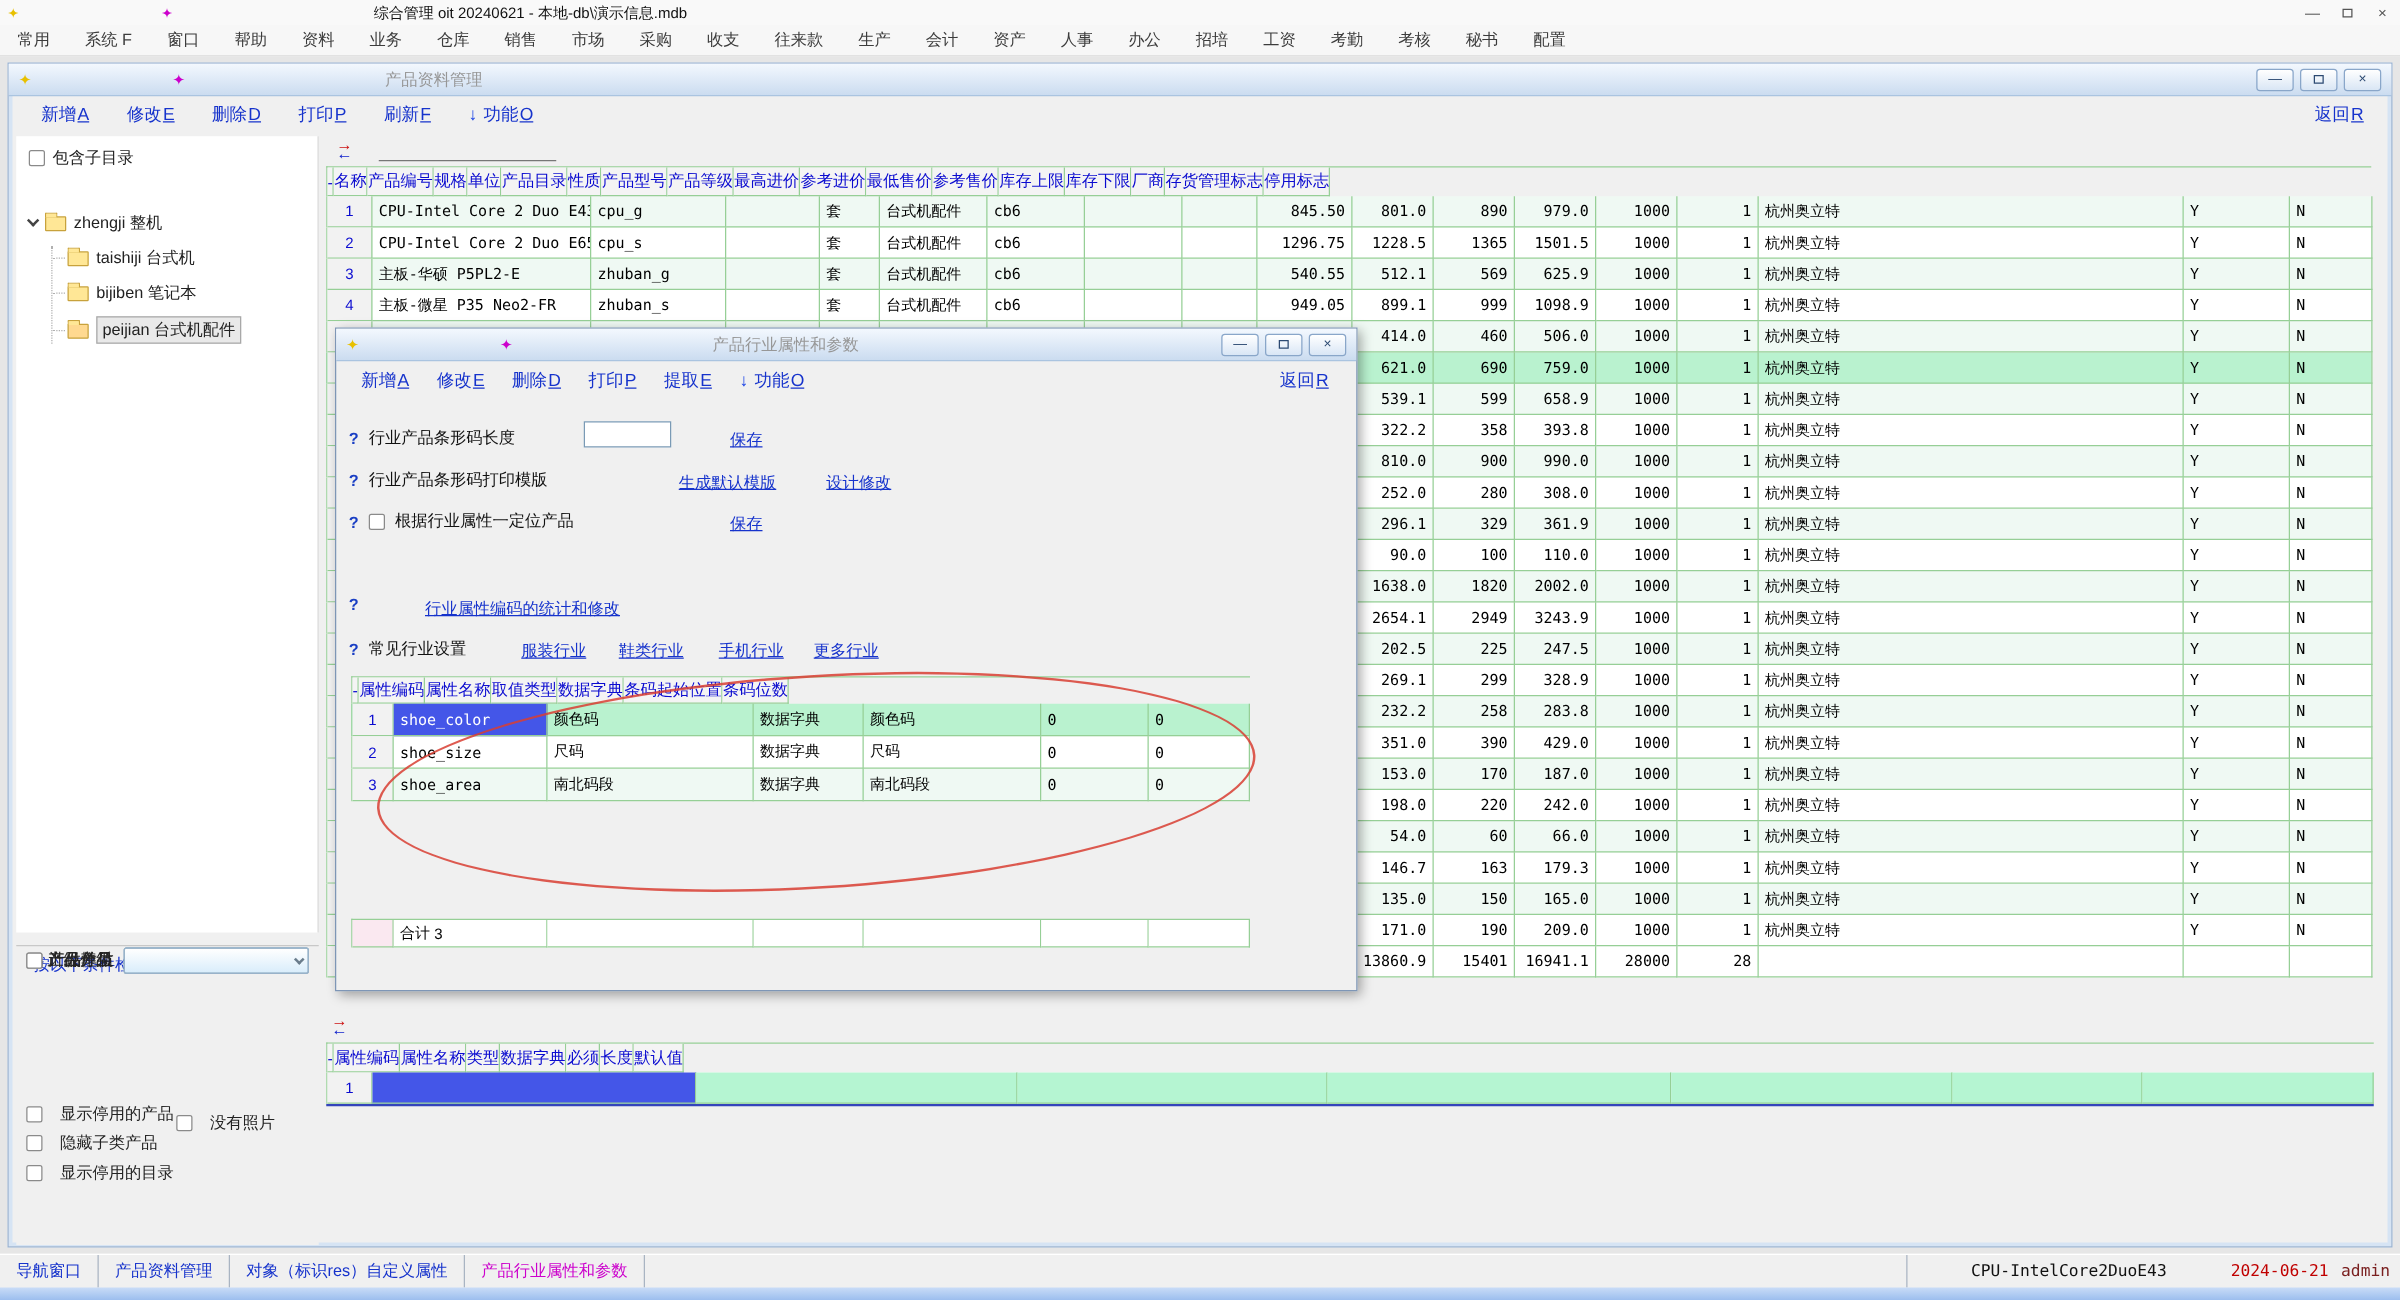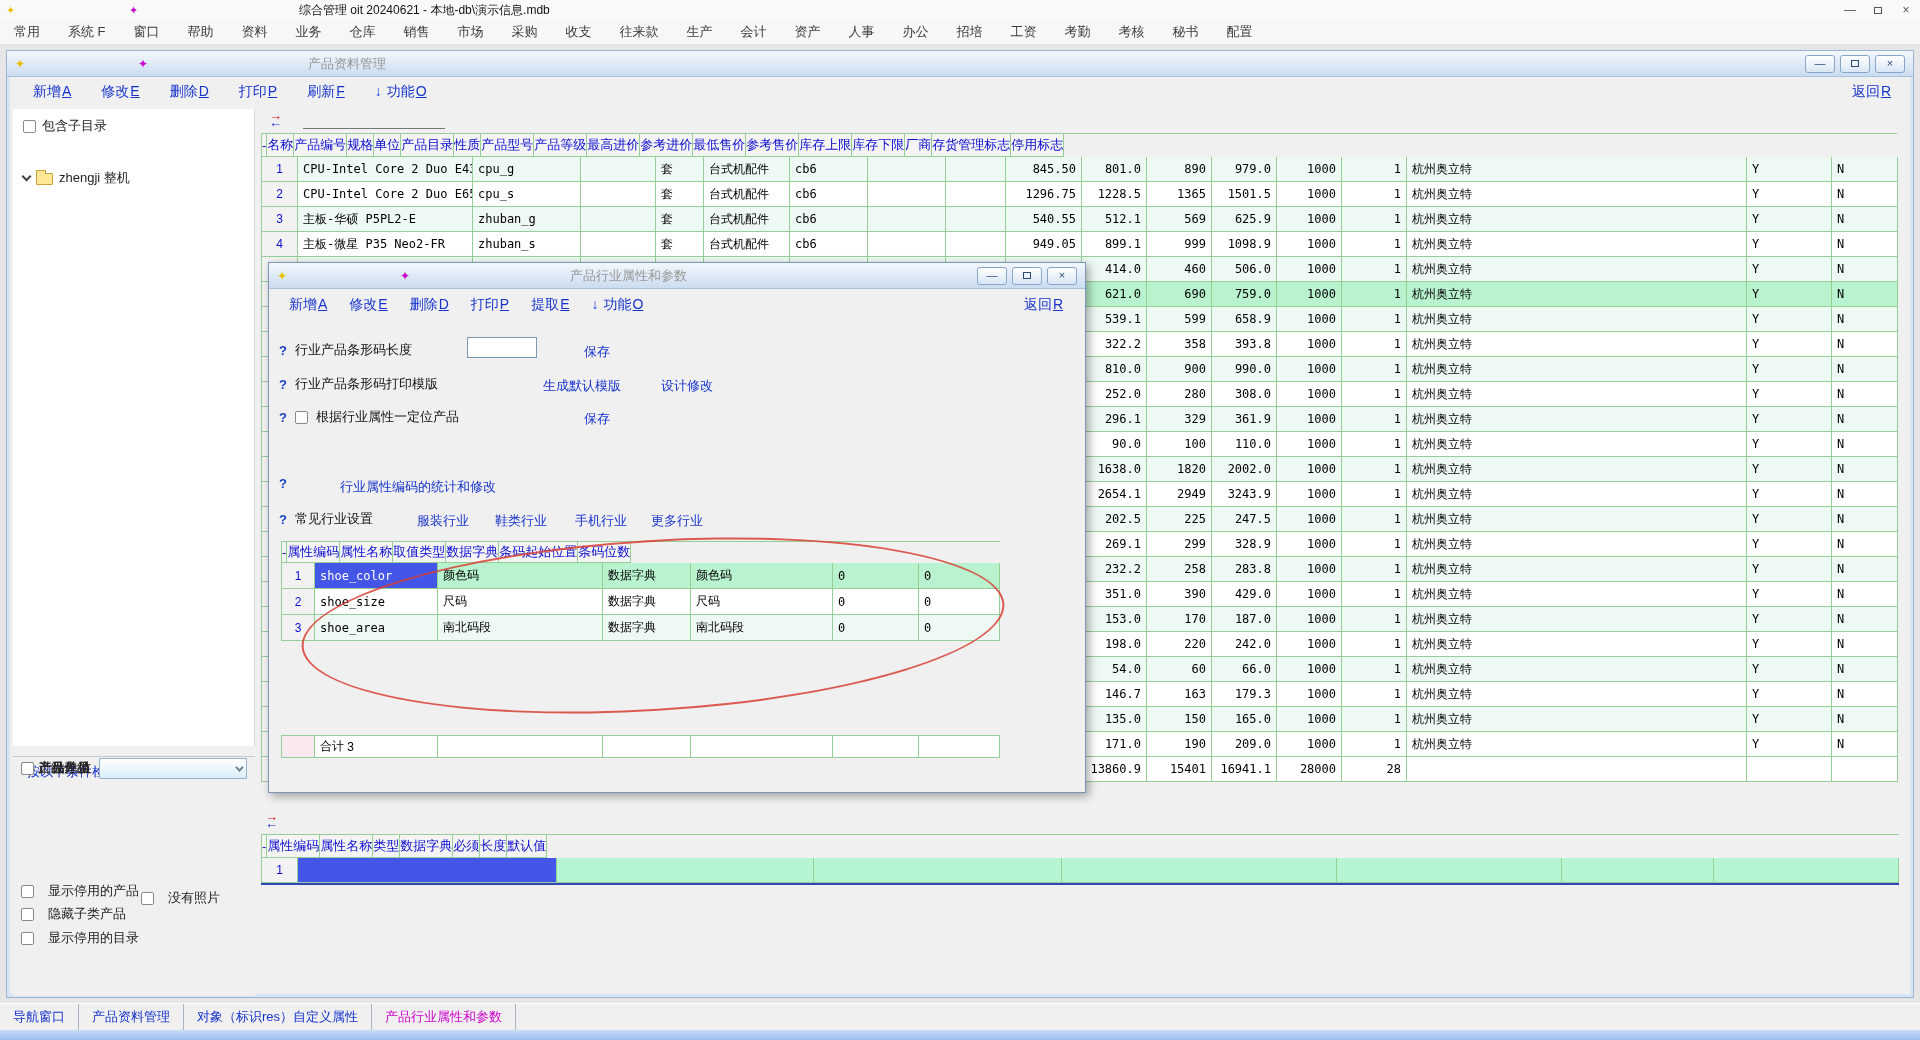--- a/index.html
+++ b/index.html
@@ -115,21 +115,21 @@
   .b5{width:225px;} .b6{width:152px;} .b7{width:185px;}
   .cell-blue { background:#4456e8 !important; }
   .cell-green { background:#b5f5d2; }
 
   
   .dialog { position:absolute; left:268px; top:217px; width:818px; height:531px; background:#f0f0f0;
     border:1px solid #7e96b6; box-shadow:3px 3px 9px rgba(0,0,0,.35); z-index:5; font-size:13px; }
   .dlg-toolbar { height:32px; display:flex; align-items:center; padding-left:20px; gap:22px; font-size:14px; }
   .q { position:absolute; display:flex; align-items:center; gap:8px; color:#111; white-space:nowrap; }
   .qmark { color:#1a3fc4; font-weight:bold; }
-  .dlg-link { color:#1633cc; position:absolute; white-space:nowrap; }
+  .dlg-link { color:#1633cc; text-decoration:underline; position:absolute; white-space:nowrap; }
   .dlg-input { position:absolute; left:198px; top:74px; width:70px; height:21px; background:#fff;
     border:1px solid #7a9ab5; }
   .radio-box { position:absolute; left:70px; top:166px; width:313px; height:33px; border:1px solid #c9c9c9;
     display:flex; align-items:center; }
   .radio { width:12px; height:12px; border:1px solid #555; border-radius:50%; background:#fff;
     display:inline-block; flex:none; margin-right:4px; }
   .radio-item { display:flex; align-items:center; }
   .dgrid { position:absolute; left:12px; top:278px; width:719px; }
   .dghead { display:flex; border-left:1px solid #96cf96; border-top:1px solid #96cf96; height:22px; }
   .dgrow { display:flex; border-left:1px solid #96cf96; height:26px; background:#fff; }
@@ -240,20 +240,37 @@
       <div class="tree-panel">
         <div class="inc-sub">
           <span class="cb"></span>
           <span>包含子目录</span>
         </div>
         <div class="tree-root">
           <span class="chev"></span>
           <span class="folder"></span>
           <span class="tlabel">zhengji 整机</span>
         </div>
+        <div class="tree-children">
+
+            <div class="tree-item">
+              <span class="folder"></span>
+              <span class="tlabel">taishiji 台式机</span>
+            </div>
+
+            <div class="tree-item">
+              <span class="folder"></span>
+              <span class="tlabel">bijiben 笔记本</span>
+            </div>
+
+            <div class="tree-item selected">
+              <span class="folder"></span>
+              <span class="tlabel">peijian 台式机配件</span>
+            </div>
+          </div>
       </div>
 
       <div class="search-panel">
         <span class="sp-title">按以下条件检索</span>
         <span class="swap sp-swap"></span>
         <div>
 
             <div class="combo-row">
               <span class="cb"></span>
               <span class="lbl">计件单位</span>
@@ -1010,15 +1027,20 @@
   </div>
 
   <div class="statusbar">
     <span style="display:flex;height:100%;">
 
     <span class="sb-item">导航窗口</span>
         <span class="sb-item">产品资料管理</span>
         <span class="sb-item">对象（标识res）自定义属性</span>
         <span class="sb-item active">产品行业属性和参数</span>
       </span>
+    <span class="sb-right">
+      <span class="sb-product gridfont">CPU-IntelCore2DuoE43</span>
+      <span class="sb-date gridfont">2024-06-21</span>
+      <span class="sb-user gridfont">admin</span>
+    </span>
   </div>
   <div class="bottomstrip"></div>
 </div>
 
 </body></html>

